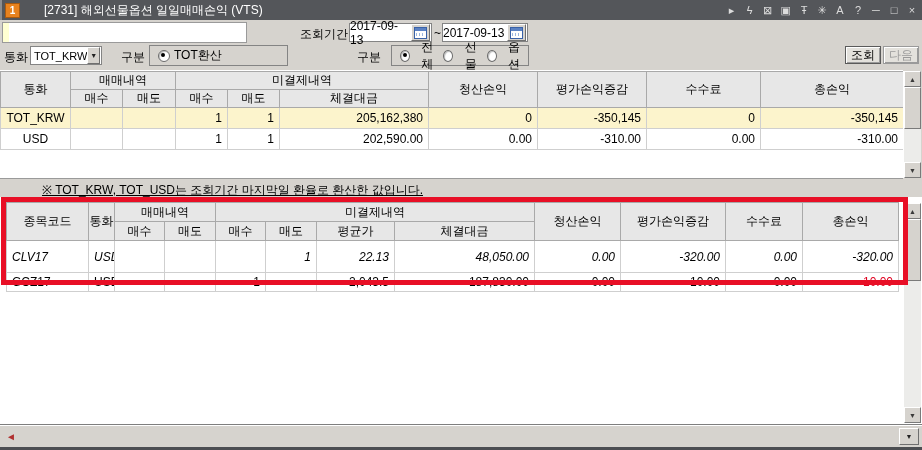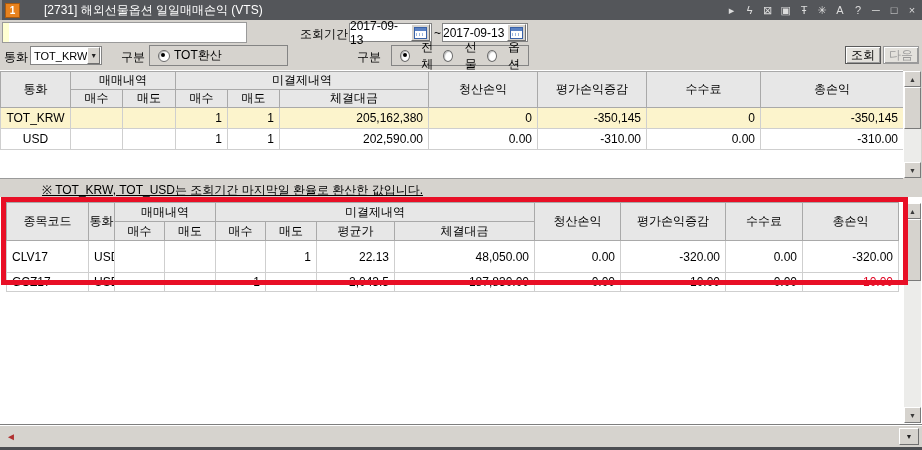--- a/index.html
+++ b/index.html
@@ -242,21 +242,21 @@
       <th rowspan="2">총손익</th>
     </tr>
     <tr style="height:19px;">
       <th>매수</th>
       <th>매도</th>
       <th>매수</th>
       <th>매도</th>
       <th>평균가</th>
       <th>체결대금</th>
     </tr>
-    <tr style="height:32px;">
+    <tr style="height:32px;font-style:italic;">
       <td>CLV17</td>
       <td>USD</td>
       <td class="num"></td>
       <td class="num"></td>
       <td class="num"></td>
       <td class="num">1</td>
       <td class="num">22.13</td>
       <td class="num">48,050.00</td>
       <td class="num">0.00</td>
       <td class="num">-320.00</td>

